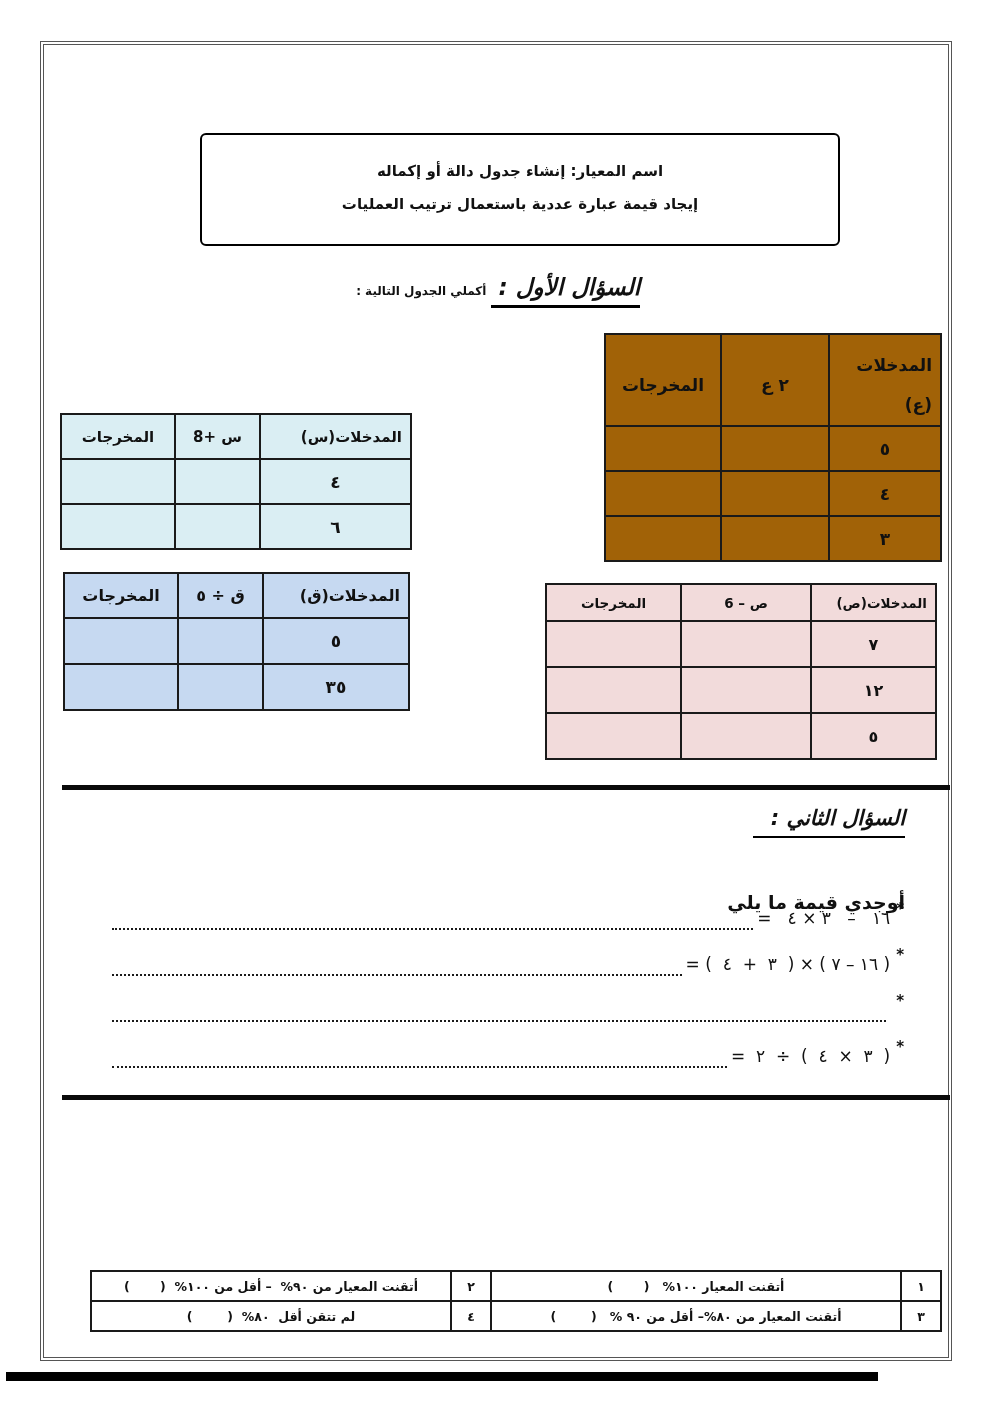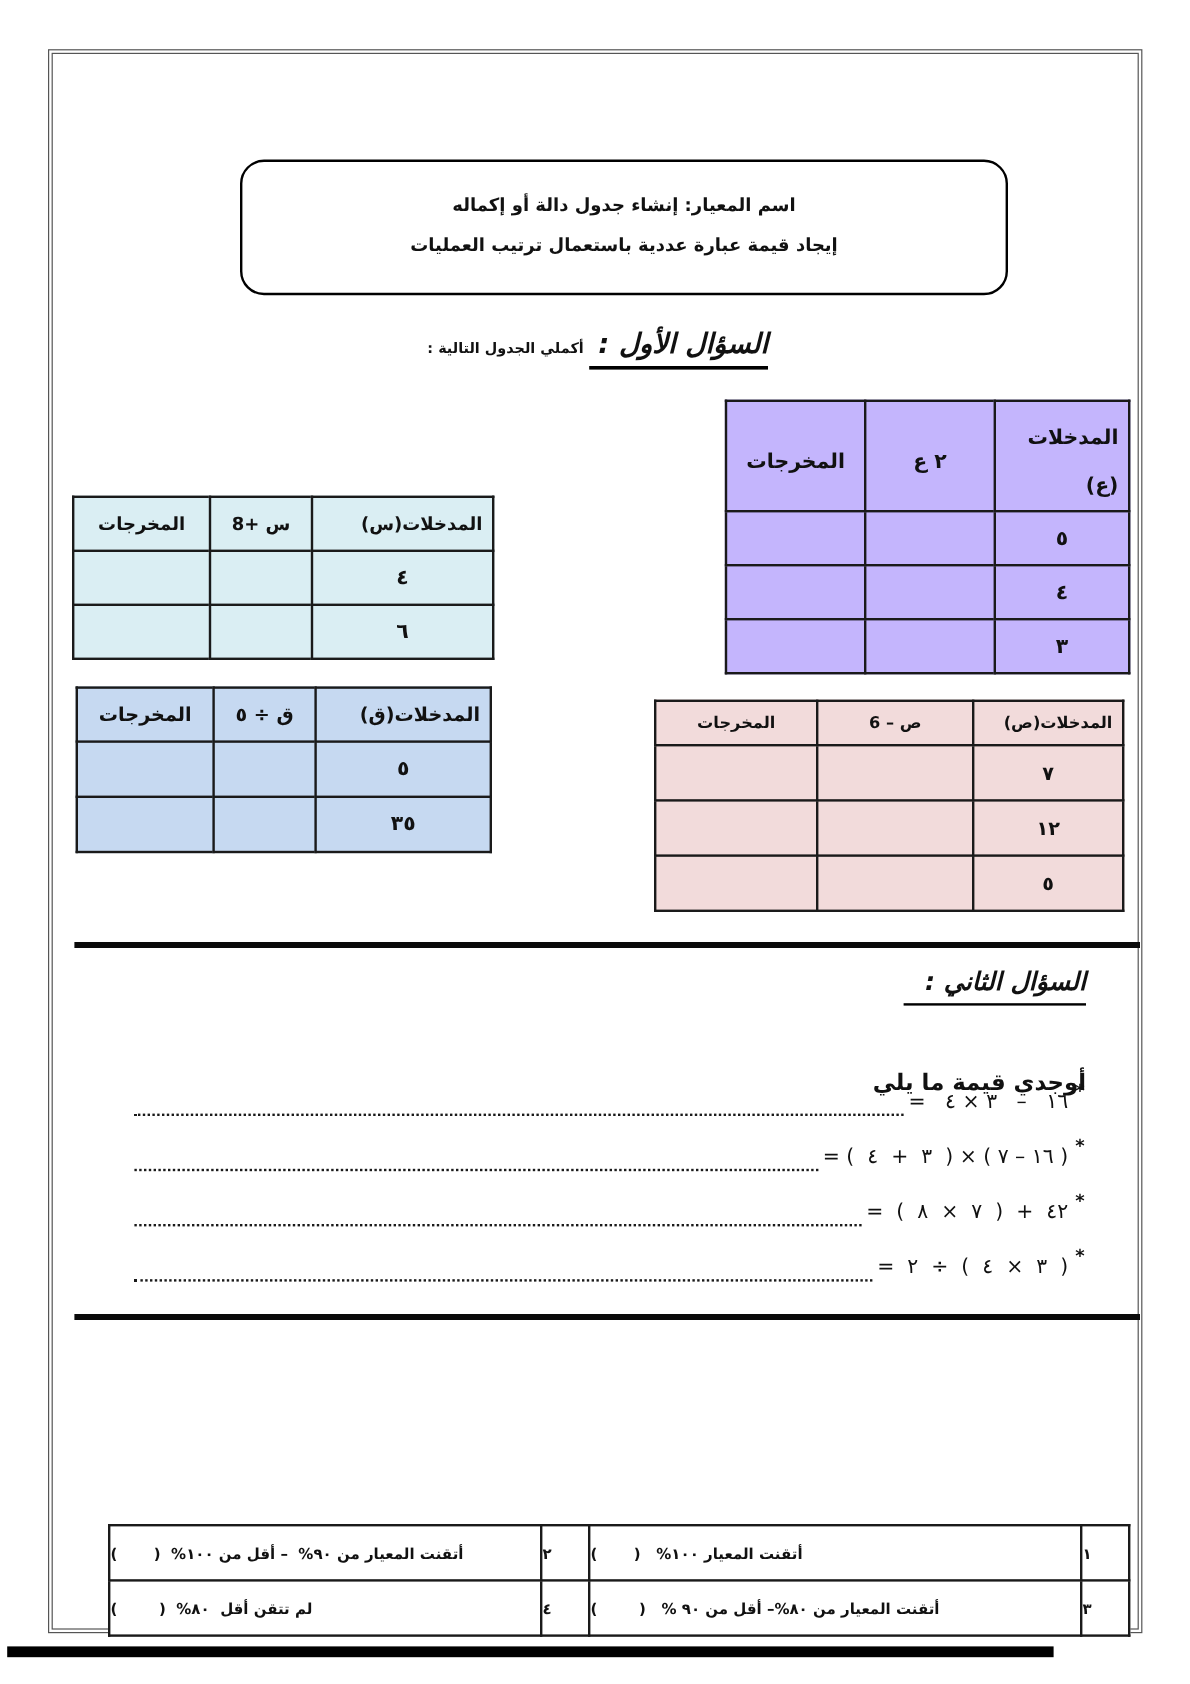--- a/index.html
+++ b/index.html
@@ -7,42 +7,42 @@
   body { width:992px; height:1403px; position:relative;
          font-family:"DejaVu Sans", sans-serif; color:#111; }
   .page { position:absolute; inset:0; }
 
   
   .frame { position:absolute; left:40px; top:41px; width:912px; height:1320px;
            border:4px double #555; background:transparent; }
 
   
   .std-box { position:absolute; left:200px; top:133px; width:640px; height:113px;
-             border:2px solid #000; border-radius:20px; text-align:center;
+             border:2px solid #000; border-radius:6px; text-align:center;
              padding-top:20px; direction:rtl; }
   .std-line { font-size:15px; font-weight:bold; line-height:33px; }
 
   
   .q1-head { position:absolute; left:40px; top:274px; width:912px;
              text-align:center; direction:rtl; white-space:pre; }
   .q1-title { font-size:23px; font-weight:bold; font-style:italic;
               border-bottom:3px solid #000; padding-bottom:5px; }
   .q1-instr { font-size:12px; font-weight:bold; }
 
   
   table.tbl { position:absolute; border-collapse:collapse; table-layout:fixed; }
   table.tbl th, table.tbl td { border:2px solid #1a1a1a; font-weight:bold; }
   table.tbl th { vertical-align:middle; }
   table.tbl .h-in { text-align:right; padding-right:8px; }
   table.tbl .h-mid, table.tbl .h-out { text-align:center; }
   table.tbl td.val { text-align:center; vertical-align:middle; }
   table.tbl td.blank { }
 
   
-  .t-ain { left:604px; top:333px; width:336px; background:#c4b5fd; }
+  .t-ain { left:604px; top:333px; width:336px; background:#a16207; }
   .t-ain th { font-size:17px; vertical-align:top; padding-top:10px; line-height:40px; }
   .t-ain td { height:45px; font-size:17px; }
   .t-ain th.h-in { height:86px; }
 
   
   .t-seen { left:60px; top:413px; width:350px; background:#daeef3; }
   .t-seen th { font-size:15px; height:45px; }
   .t-seen td { height:45px; font-size:17px; }
 
   
@@ -70,22 +70,22 @@
   .expr-list { position:absolute; left:112px; right:88px; top:898px; direction:rtl; }
   .expr-line { display:flex; align-items:flex-start; height:46px; }
   .star { font-size:15px; font-weight:bold; position:relative; top:2px; margin-left:6px; }
   .expr { font-size:17px; font-weight:normal; white-space:pre; line-height:40px; }
   .dots { flex:1; height:0; margin-top:30px; margin-right:4px;
           border-bottom:2.5px dotted #1a1a1a; }
 
   
   .rubric { position:absolute; left:90px; top:1270px; width:850px;
             border-collapse:collapse; table-layout:fixed; background:#fff; }
-  .rubric td { border:2px solid #1a1a1a; height:46px; font-weight:bold;
-               font-size:12.5px; text-align:left; vertical-align:middle;
+  .rubric td { border:2px solid #1a1a1a; height:30px; font-weight:bold;
+               font-size:12.5px; text-align:center; vertical-align:middle;
                white-space:pre; overflow:hidden; }
 
   
   .bottom-bar { position:absolute; left:6px; top:1372px; width:872px; height:9px;
                 background:#000; }
 </style>
 </head>
 <body>
 
 <div class="page">
@@ -225,21 +225,20 @@
       <span class="expr">١٦   –   ٣ × ٤   =</span>
       <span class="dots"></span>
     </div>
     <div class="expr-line">
       <span class="star">*</span>
       <span class="expr">( ١٦ – ٧ ) × (  ٣  +  ٤  ) =</span>
       <span class="dots"></span>
     </div>
     <div class="expr-line">
       <span class="star">*</span>
-      <span class="expr">٤٢  +  (  ٧  ×  ٨  )  =</span>
       <span class="dots"></span>
     </div>
     <div class="expr-line">
       <span class="star">*</span>
       <span class="expr">(  ٣  ×  ٤  )  ÷  ٢  =</span>
       <span class="dots"></span>
     </div>
   </div>
 
   <div class="divider divider-2"></div>

